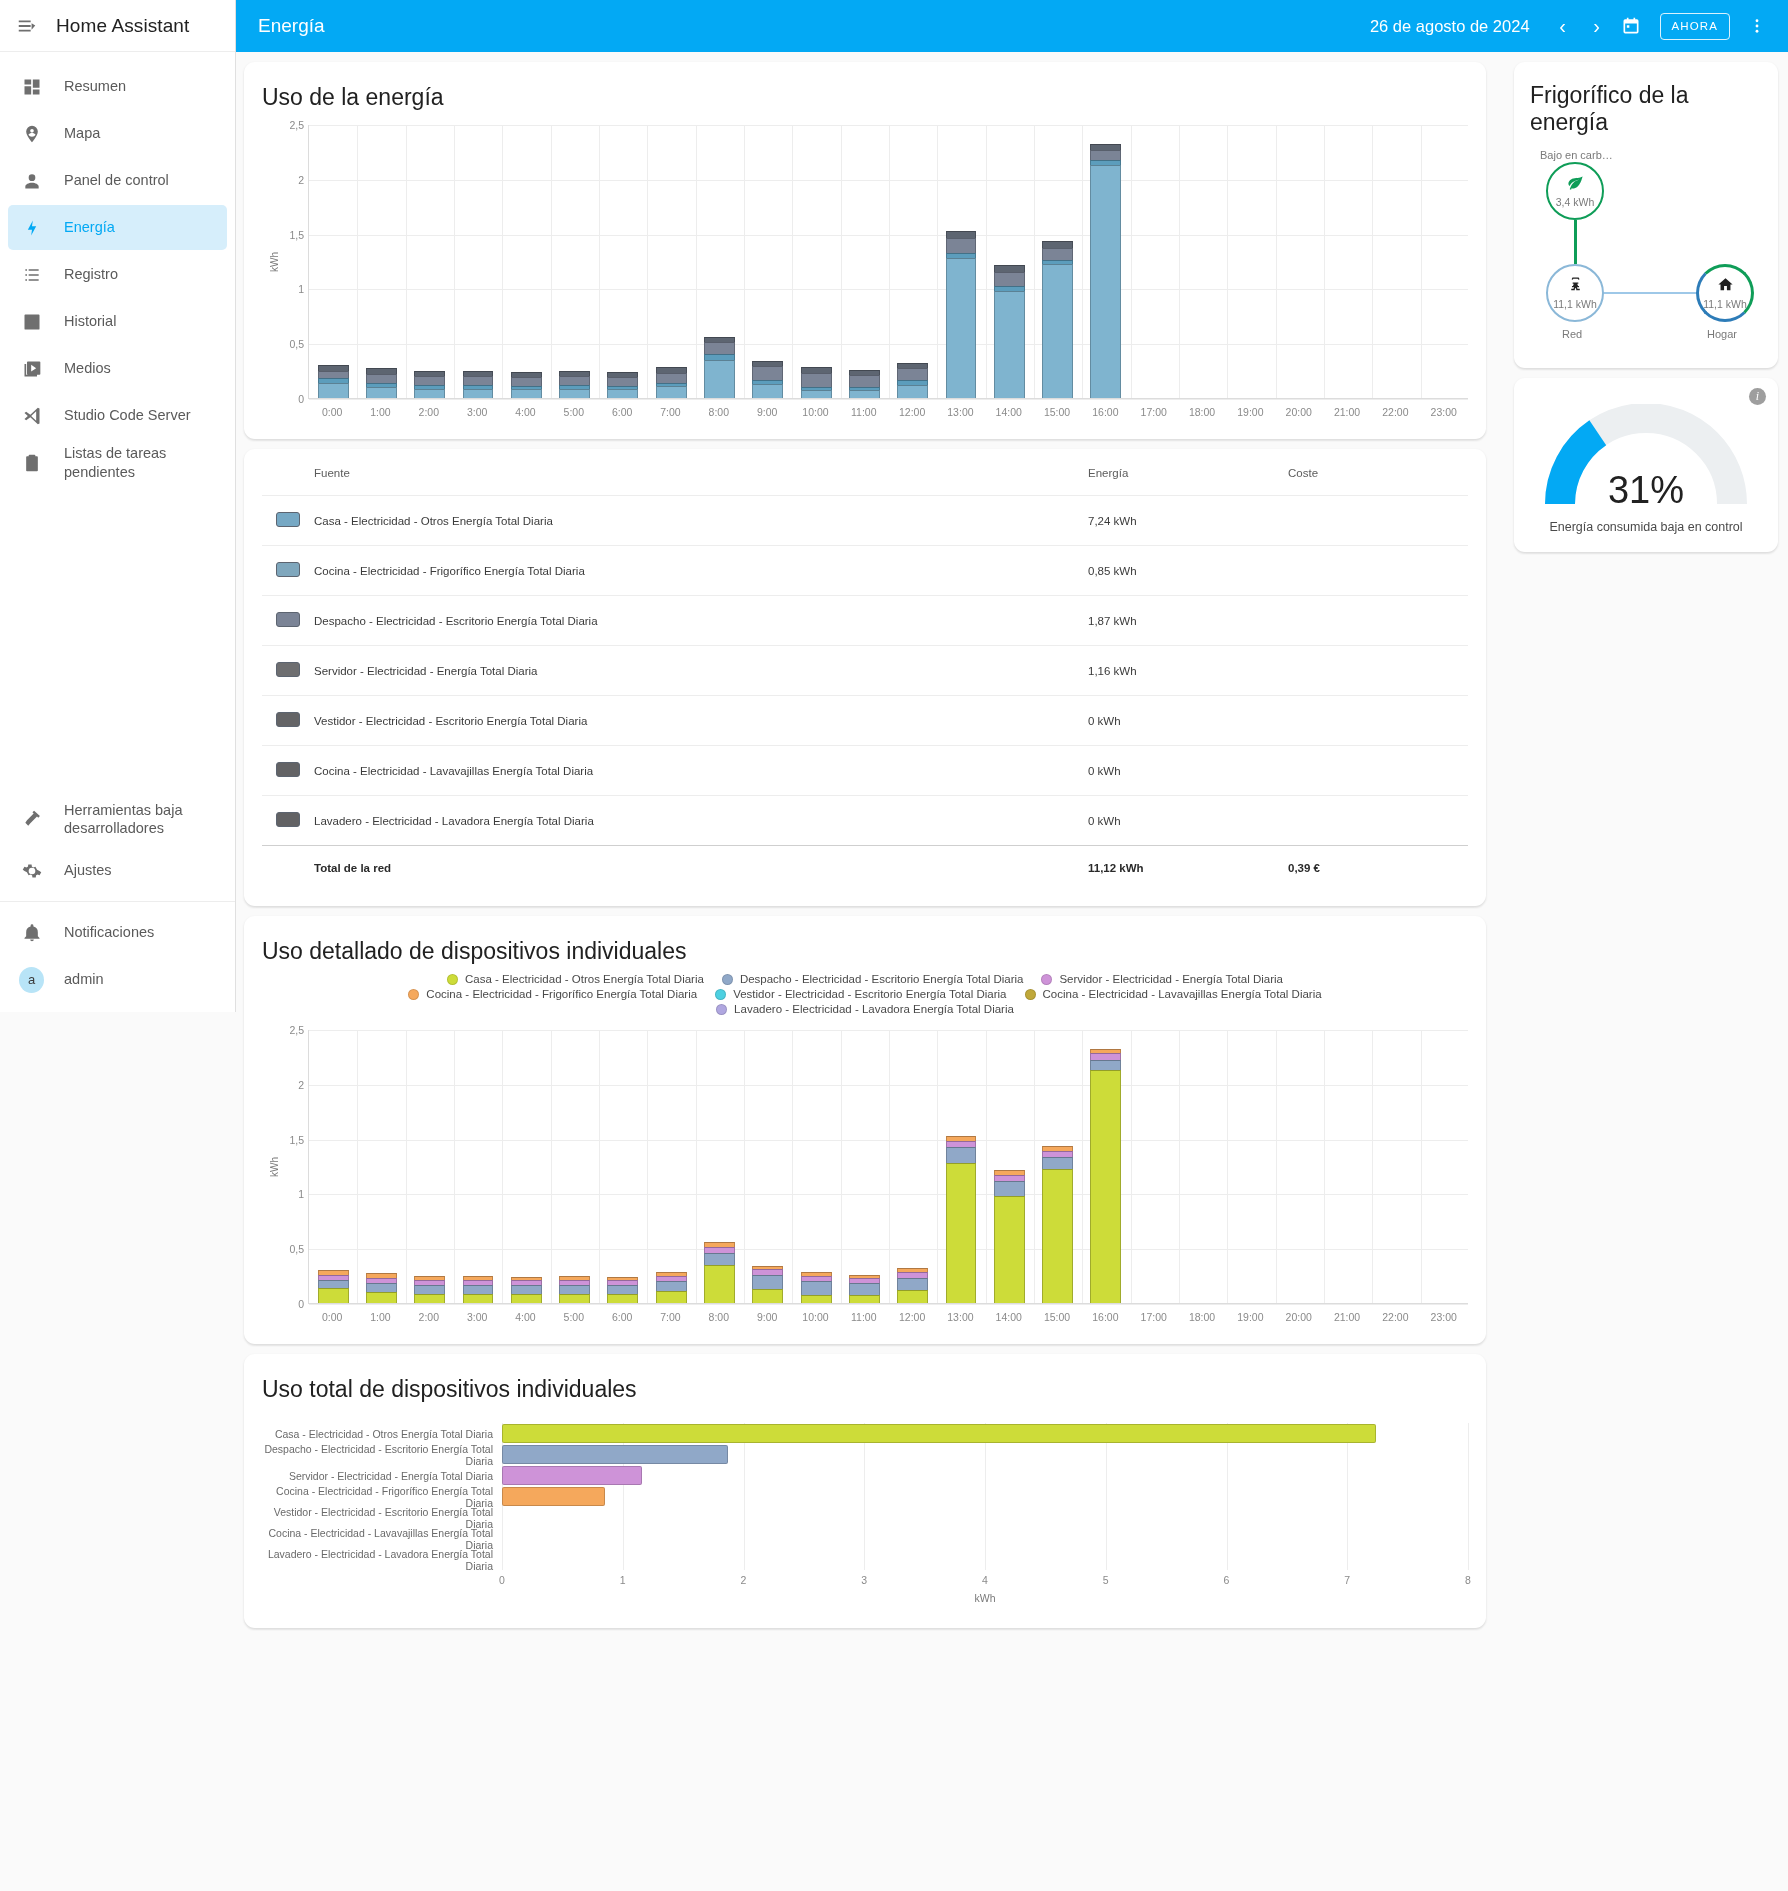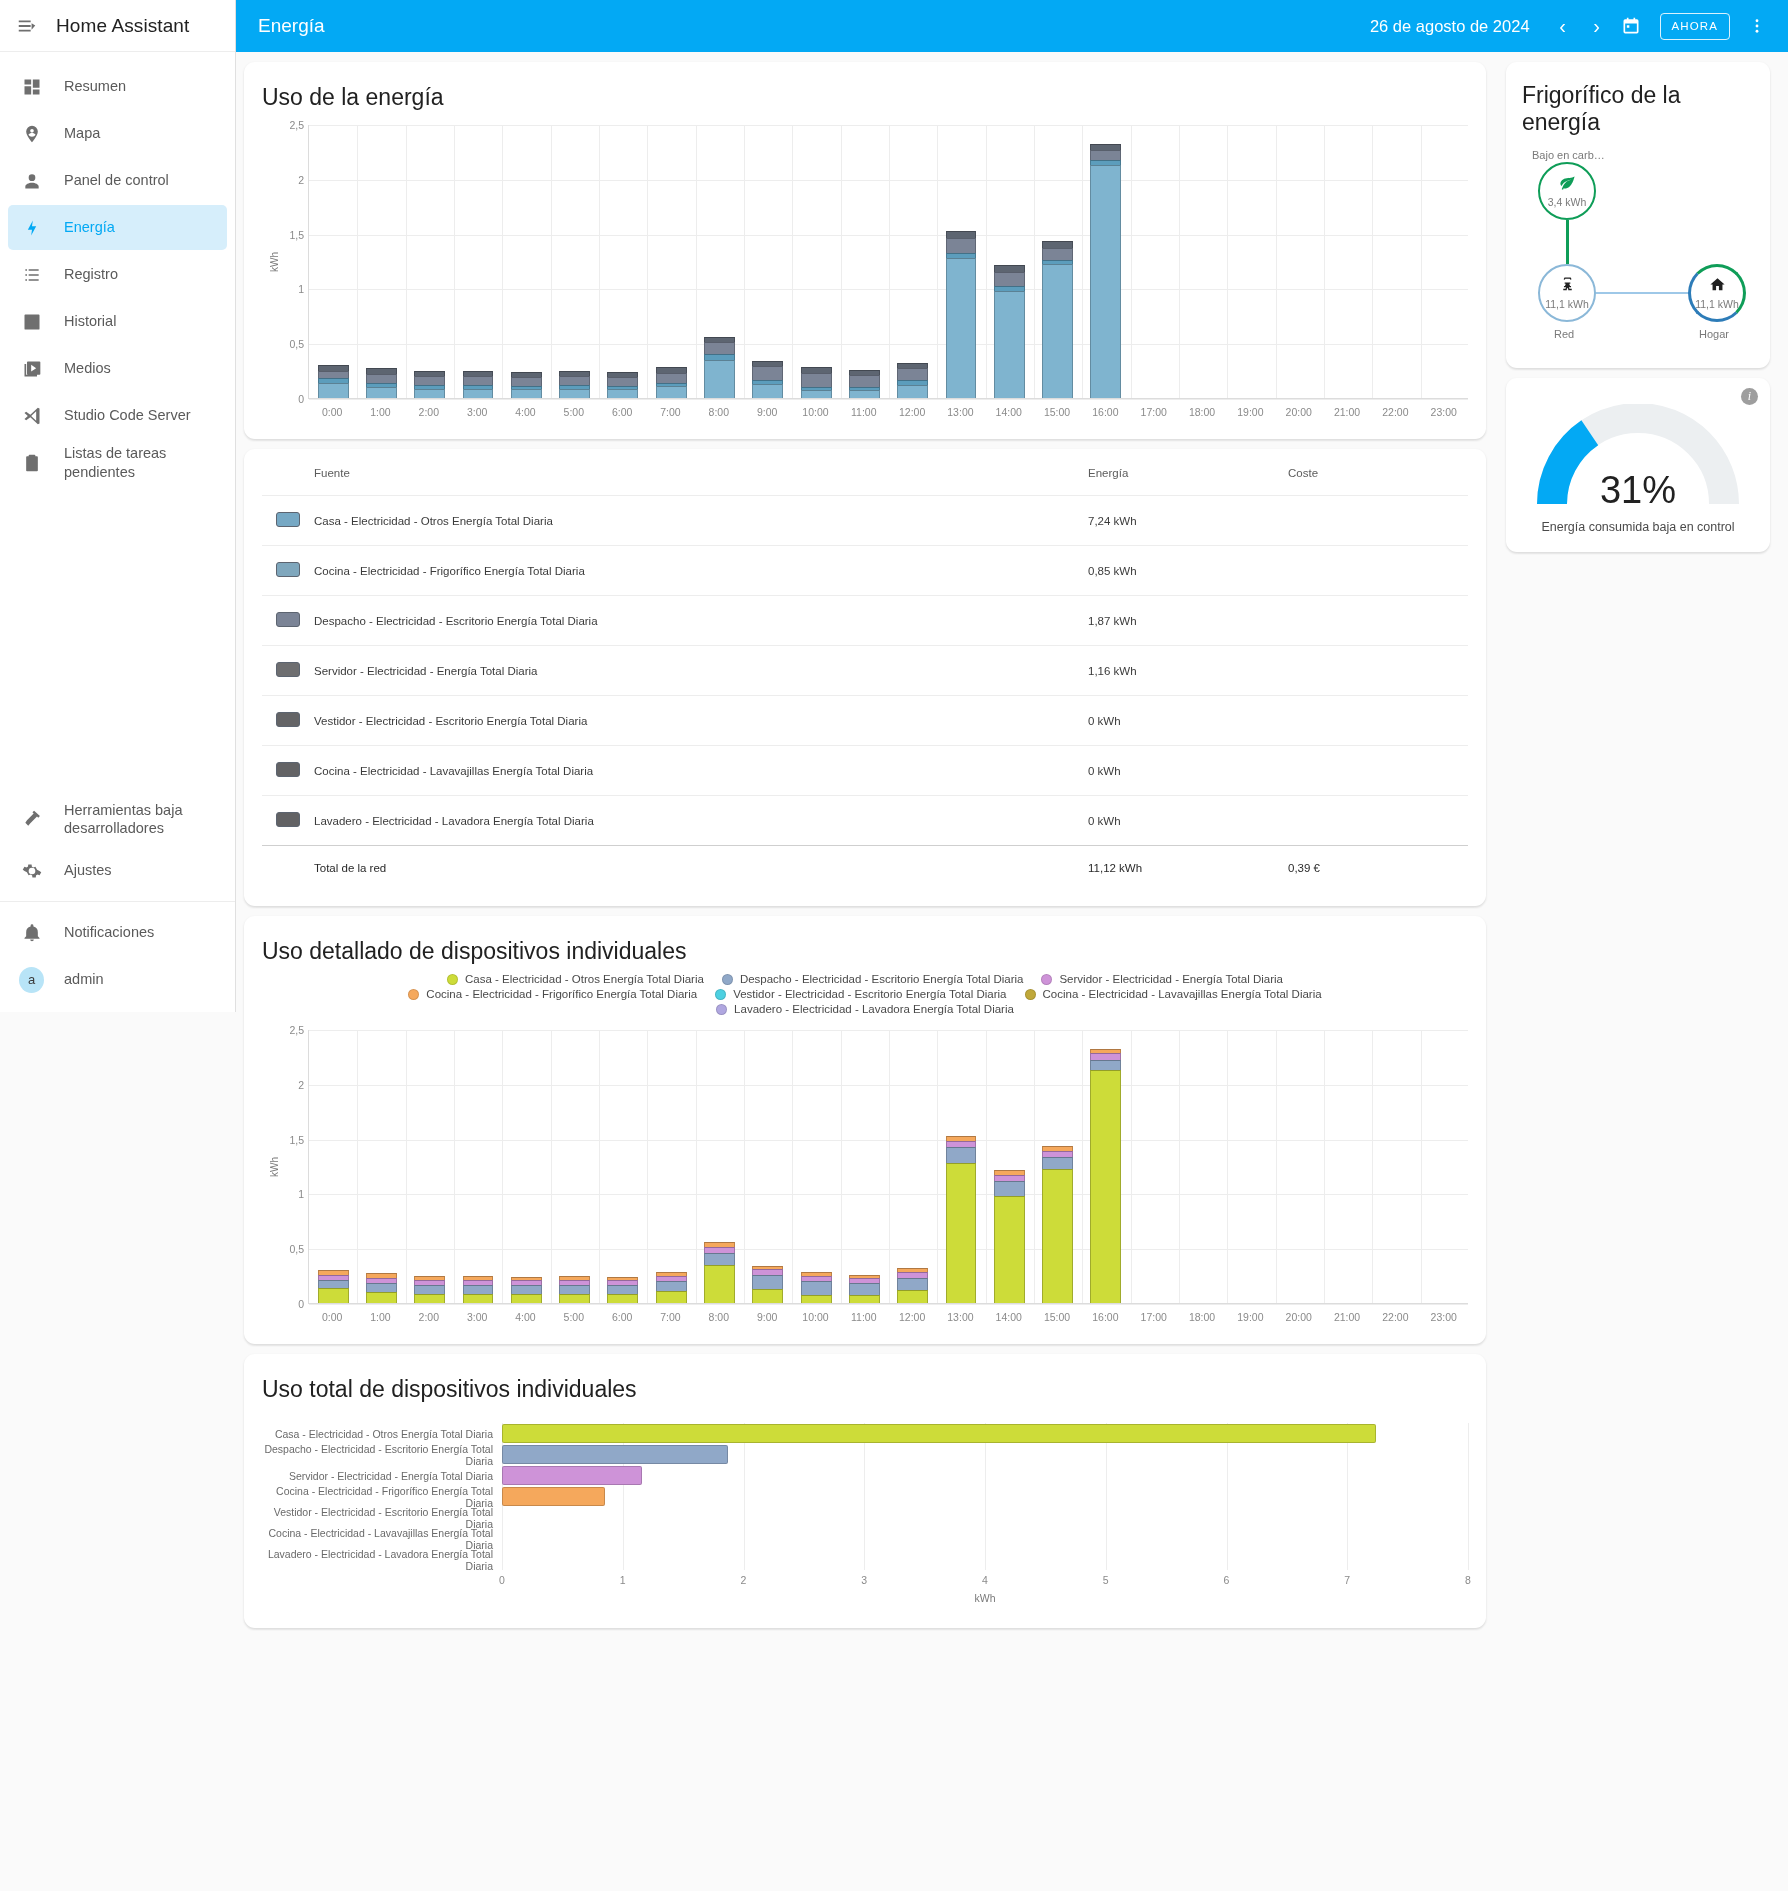--- a/index.html
+++ b/index.html
@@ -62,21 +62,21 @@
     display:flex; align-items:center; justify-content:center;
     cursor:pointer; color:#fff; font-size:20px; line-height:1;
   }
   .tb-now {
     border:1px solid rgba(255,255,255,.85); border-radius:4px;
     height:27px; padding:0 11px; display:flex; align-items:center;
     font-size:11.5px; letter-spacing:1.1px; margin-left:12px; cursor:pointer;
   }
   .tb-kebab { margin-left:10px; }
 
-  .content { display:flex; gap:8px; padding:0; flex:1 1 auto; min-height:0; }
+  .content { display:flex; gap:16px; padding:0; flex:1 1 auto; min-height:0; }
   .col-left { width:1258px; flex:0 0 1258px; padding:10px 8px 0 8px; }
   .col-right { width:280px; flex:0 0 280px; padding:10px 12px 0 4px; }
 
   .card {
     background:#fff; border-radius:11px;
     box-shadow:0 2px 2px rgba(0,0,0,.06), 0 1px 3px rgba(0,0,0,.08);
     margin-bottom:10px; overflow:hidden;
   }
   .card-title { font-size:23px; font-weight:400; color:#212121; padding:22px 18px 4px 18px; }
 
@@ -123,21 +123,21 @@
     border-top:1px solid #ededed;
   }
   .swatch {
     width:24px; height:15px; border-radius:3px;
     border:1px solid #5c6470; display:inline-block;
   }
   .c-sw { width:52px; padding-left:14px !important; }
   .c-name { width:auto; }
   .c-en { width:200px; }
   .c-co { width:180px; }
-  tr.total td { border-top:1.5px solid #cfcfcf; font-weight:400; color:#2a2a2a; font-size:11.5px; }
+  tr.total td { border-top:1.5px solid #cfcfcf; font-weight:700; color:#2a2a2a; font-size:11.5px; }
 
   
   .dist-card { padding:0 0 14px 0; }
   .dist-title { font-size:23px; padding:20px 16px 6px 16px; }
   .flow { position:relative; height:212px; margin:0 10px; }
   .node { position:absolute; width:58px; height:58px; border-radius:50%; background:#fff;
           display:flex; flex-direction:column; align-items:center; justify-content:center; }
   .node .val { font-size:10.5px; color:#7a7a7a; margin-top:1px; }
   .node-cap { position:absolute; font-size:11px; color:#7a7a7a; white-space:nowrap; }
   .flow-line { position:absolute; background:#9ec8e8; }

